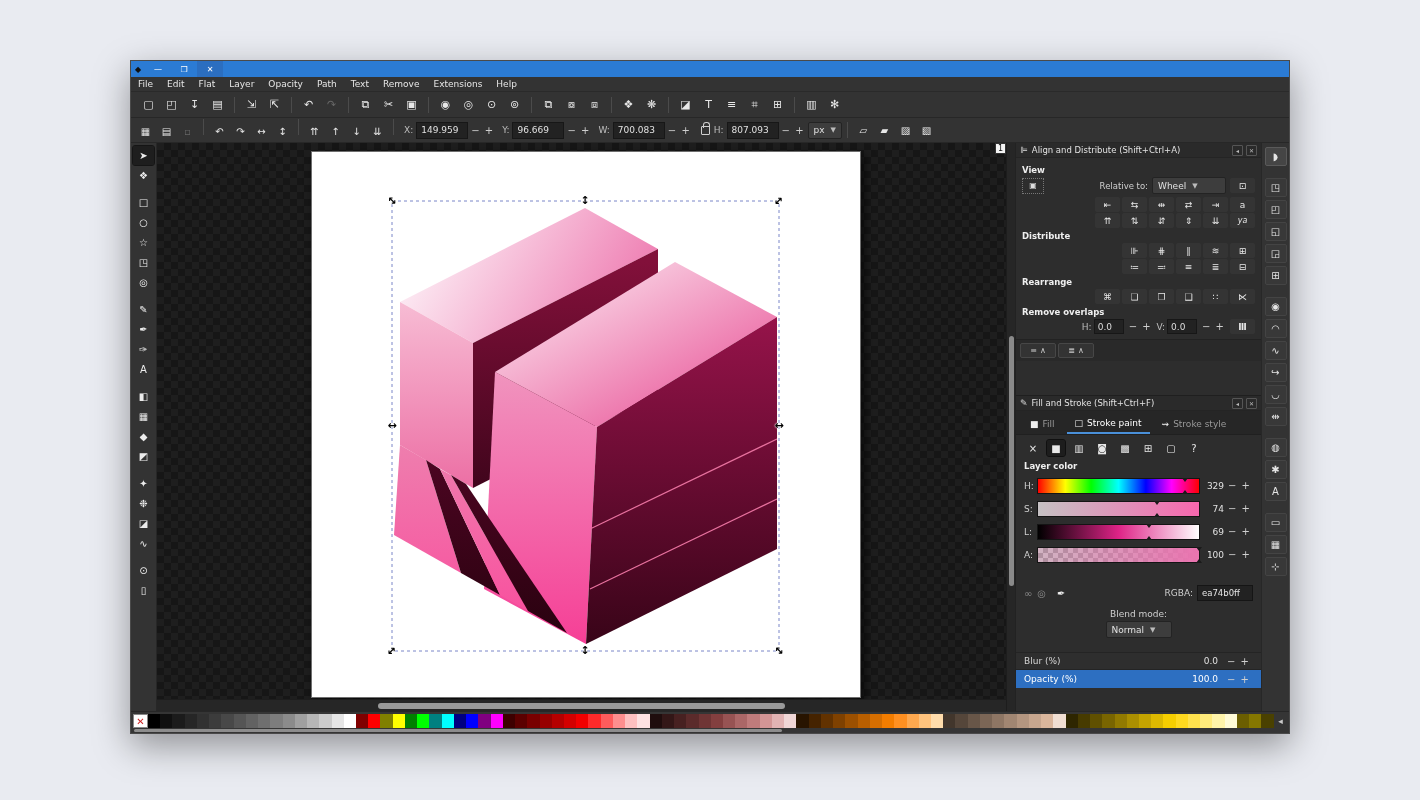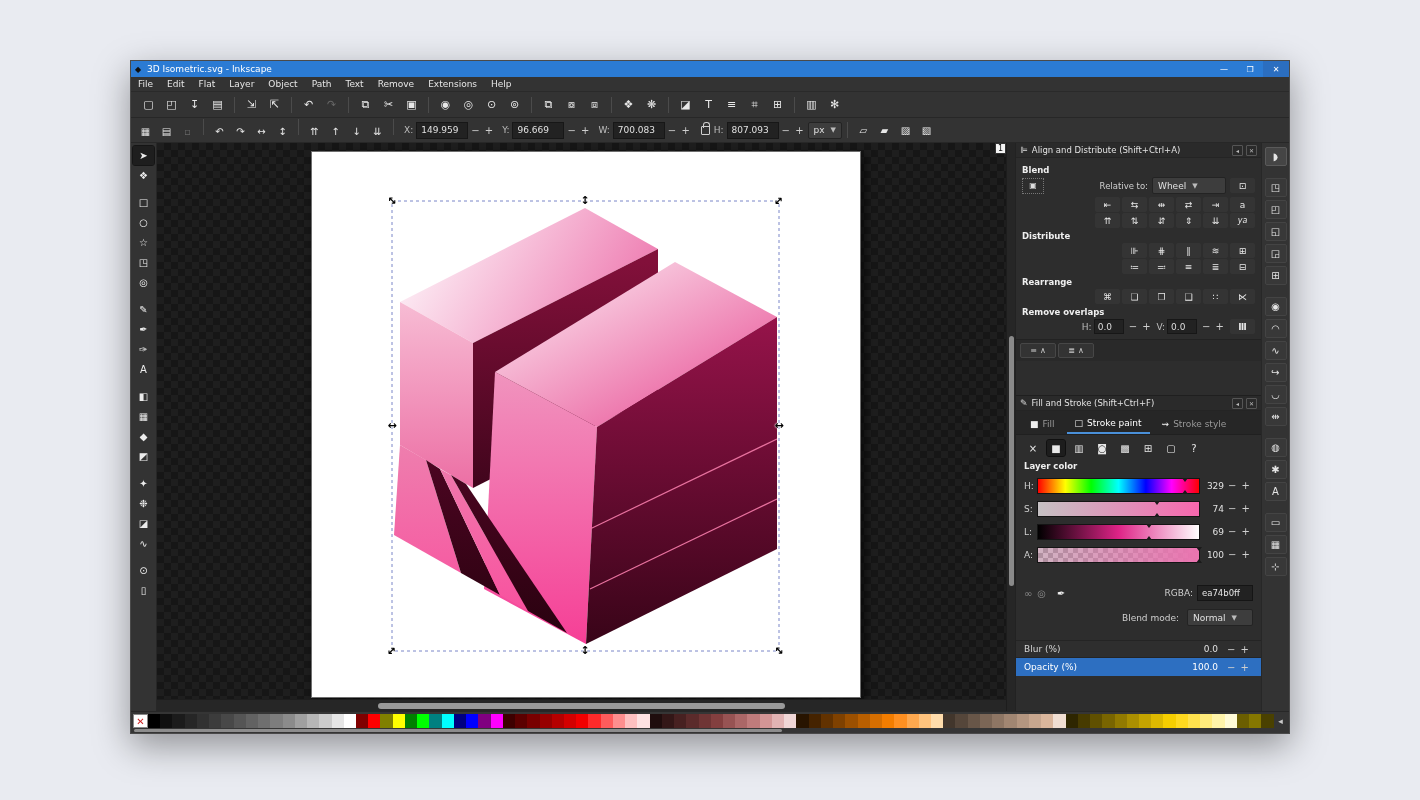--- a/index.html
+++ b/index.html
@@ -115,21 +115,21 @@
                 conic-gradient(#9b9b9b 90deg,#c8c8c8 90deg 180deg,#9b9b9b 180deg 270deg,#c8c8c8 270deg);
                 background-size:100% 100%,10px 10px; }
   .srow .sval { width:26px; text-align:right; padding-right:2px; color:#e0e0e0; }
   .srow .stepper { padding:0 2px; }
   .fsicons { display:flex; align-items:center; padding:4px 8px; margin-top:14px; }
   .fsicons .gico { color:#8a8a8a; font-size:10px; margin-right:5px; }
   .fsicons .wico { color:#eee; font-size:10px; margin:0 6px; }
   .fsicons .rgba-lbl { margin-left:auto; color:#cfcfcf; padding-right:4px; }
   .fsicons .rgba-val { width:56px; height:16px; background:#222; border:1px solid #151515; color:#e5e5e5;
                        font-size:8.5px; line-height:15px; padding-left:4px; }
-  .blendrow { display:flex; align-items:center; justify-content:flex-end; padding:4px 8px; gap:8px; }
+  .blendrow { display:flex; align-items:center; justify-content:center; padding:4px 8px; gap:2px;flex-direction:column; }
   .blendrow .lbl { color:#cfcfcf; }
   .blurrow { display:flex; align-items:center; height:18px; background:#2e2e2e; border-top:1px solid #242424;
              border-bottom:1px solid #242424; padding:0 8px; margin-top:10px; }
   .blurrow .lbl { color:#d5d5d5; }
   .blurrow .rt { margin-left:auto; display:flex; align-items:center; gap:6px; color:#e0e0e0; }
   .oprow { display:flex; align-items:center; height:18px; background:#2d6fc1; padding:0 8px; color:#fff; }
   .oprow .rt { margin-left:auto; display:flex; align-items:center; gap:6px; }
   
   .snapbar { width:28px; background:#333; border-left:1px solid #272727; display:flex; flex-direction:column;
              align-items:center; padding-top:4px; flex:0 0 auto; }
@@ -147,34 +147,33 @@
   .pal-arrow { width:13px; color:#ccc; font-size:9px; text-align:center; line-height:14px; flex:0 0 auto; }
   .pal-scroll { position:absolute; left:3px; bottom:1px; height:3px; width:56%; background:#8d8d8d; border-radius:2px; }
 </style>
 </head>
 <body>
 
 <div class="window">
 
   <div class="titlebar">
     <span class="appicon">◆</span>
-    <span class="ttl">3D Isometric.svg - Inkscape</span>
     <span id="wctrls" style="display: inline-flex;">
         <span class="wbtn">—</span>
         <span class="wbtn">❒</span>
         <span class="wbtn">✕</span>
       </span>
   </div>
 
   <div class="menubar" id="menubar">
       <span class="menu-item">File</span>
       <span class="menu-item">Edit</span>
       <span class="menu-item">Flat</span>
       <span class="menu-item">Layer</span>
-      <span class="menu-item">Object</span>
+      <span class="menu-item">Opacity</span>
       <span class="menu-item">Path</span>
       <span class="menu-item">Text</span>
       <span class="menu-item">Remove</span>
       <span class="menu-item">Extensions</span>
       <span class="menu-item">Help</span>
     </div>
 
   <div class="toolbar tb1" id="tb1">
       <span class="tbtn">▢</span>
       <span class="tbtn">◰</span>
@@ -346,21 +345,21 @@
     <div class="dock">
 
       <div class="panel" style="height:253px">
         <div class="phead">
           <span class="picon">⊫</span>
           <span class="ptitle">Align and Distribute (Shift+Ctrl+A)</span>
           <span class="pbtn">◂</span>
           <span class="pbtn">✕</span>
         </div>
         <div class="pbody">
-          <div class="sect">Blend</div>
+          <div class="sect">View</div>
           <div class="relrow">
             <span class="squarebtn">▣</span>
             <span class="rlabel">Relative to:</span>
             <span class="dropdown" style="width:74px">
               <span>Wheel</span>
                 <span class="dd-arrow">▼</span>
             </span>
             <span class="gbtn" style="margin-left:4px">⊡</span>
           </div>
           <div class="icongrid" id="alignR1">

